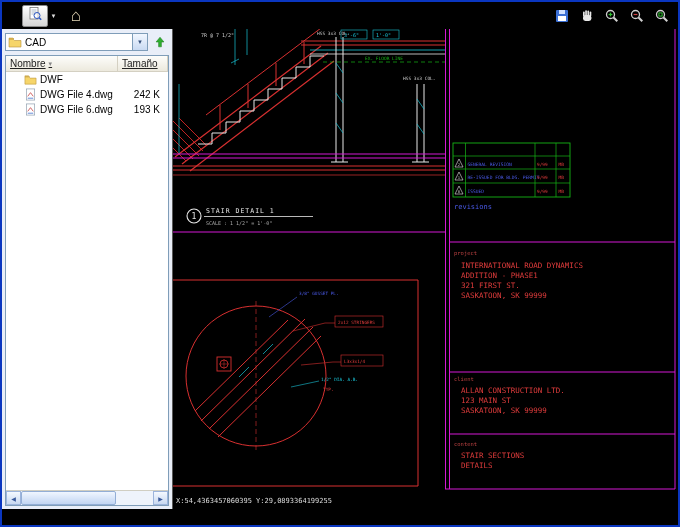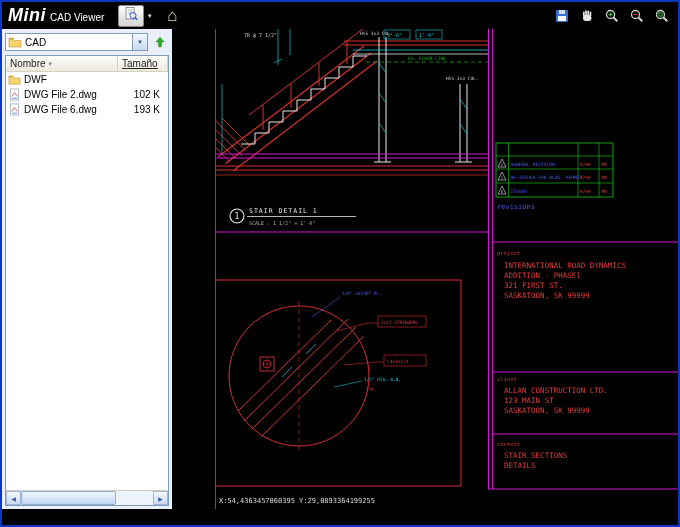--- a/index.html
+++ b/index.html
@@ -21,61 +21,57 @@
   .brand-mini{font-size:18px;font-weight:bold;font-style:italic;letter-spacing:.5px;}
   .brand-rest{font-size:10px;margin-left:4px;}
   .tb-raised{width:26px;height:22px;margin-left:14px;background:linear-gradient(180deg,#ffffff,#d4d4d4);
     border:1px solid #8a8a8a;border-radius:2px;display:flex;align-items:center;justify-content:center;}
   .tb-drop{width:11px;height:22px;display:flex;align-items:center;justify-content:center;color:#ddd;font-size:6px;}
   .tb-flat{width:22px;height:20px;display:flex;align-items:center;justify-content:center;margin-left:6px;}
   .home-glyph{font-size:17px;color:#e6d9b8;line-height:1;}
   .tb-right{margin-left:auto;display:flex;align-items:center;gap:5px;}
   .tb-icon{width:20px;height:18px;display:flex;align-items:center;justify-content:center;}
   
-  .main{display:flex;height:480px;gap:43px;}
+  .main{display:flex;height:480px;}
   .file-panel{width:170px;background:#e9eef8;display:flex;flex-direction:column;padding:3px;}
   .path-row{height:20px;display:flex;align-items:center;gap:3px;flex:none;}
   .combo{flex:1;height:18px;background:#fff;border:1px solid #7f9db9;display:flex;align-items:center;}
   .combo .val{font-size:10px;margin-left:3px;flex:1;color:#000;}
   .combo-arrow{width:15px;height:100%;border-left:1px solid #7f9db9;
     background:linear-gradient(180deg,#f2f7ff,#c9daf2);display:flex;align-items:center;justify-content:center;
     font-size:6px;color:#35507c;}
   .up-btn{width:18px;height:18px;display:flex;align-items:center;justify-content:center;}
   .file-list{flex:1;margin-top:3px;background:#fff;border:1px solid #7f9db9;display:flex;flex-direction:column;overflow:hidden;}
   .lv-header{height:16px;display:flex;flex:none;font-size:10px;color:#222;}
   .lv-h{background:linear-gradient(180deg,#fdfdfb,#ece9dd);border-right:1px solid #d4d0c2;border-bottom:1px solid #d4d0c2;
     display:flex;align-items:center;padding-left:4px;white-space:nowrap;overflow:hidden;}
-  .lv-h.name{width:112px;flex:none;}
+  .lv-h.name{width:112px;flex:none;text-decoration:underline;}
   .lv-h.size{flex:1;text-decoration:underline;}
   .sort{font-size:7px;color:#888;margin-left:3px;}
   .lv-rows{flex:1;overflow:hidden;}
-  .lv-row{height:15px;display:flex;align-items:center;font-size:10px;color:#000;padding-left:2px;}
+  .lv-row{height:15px;display:flex;align-items:center;font-size:10px;color:#000;padding-left:18px;}
   .lv-row .nm{flex:1;margin-left:3px;white-space:nowrap;overflow:hidden;}
   .lv-row .sz{width:46px;text-align:right;padding-right:8px;color:#000;flex:none;}
   .hscroll{height:15px;flex:none;border-top:1px solid #d0cec2;background:#eef3fb;display:flex;}
   .sb-btn{width:15px;height:100%;background:linear-gradient(180deg,#f5f9ff,#c8d8f0);border:1px solid #9cb4dc;
     display:flex;align-items:center;justify-content:center;font-size:6px;color:#3a5a9c;flex:none;}
   .sb-track{flex:1;position:relative;}
   .sb-thumb{position:absolute;left:0;top:0;height:100%;width:72%;
     background:linear-gradient(180deg,#f0f6ff,#c2d5f2);border:1px solid #93aed6;border-radius:2px;}
   .canvas{flex:1;position:relative;background:#000;border-left:1px solid #5a5a5a;}
   .canvas svg{position:absolute;inset:0;}
   text{font-family:"DejaVu Sans Mono",monospace;}
 </style>
 </head>
 <body>
 
 <div class="window">
 
 
   <div class="toolbar">
-    <div class="brand">
-      <span class="brand-mini">Mini</span>
-      <span class="brand-rest">CAD Viewer</span>
-    </div>
     <div class="tb-raised">
       <span>
         <svg width="16" height="16" viewBox="0 0 16 16">
           <rect x="3" y="1.5" width="8" height="11.5" fill="#fff" stroke="#777" stroke-width=".8"></rect>
           <line x1="4.5" y1="4" x2="9.5" y2="4" stroke="#9ab" stroke-width=".8"></line>
           <line x1="4.5" y1="6" x2="9.5" y2="6" stroke="#9ab" stroke-width=".8"></line>
           <line x1="4.5" y1="8" x2="9.5" y2="8" stroke="#9ab" stroke-width=".8"></line>
           <circle cx="10" cy="9.5" r="3" fill="rgba(255,255,255,.5)" stroke="#2a55c0" stroke-width="1"></circle>
           <line x1="12.2" y1="11.7" x2="14.2" y2="13.7" stroke="#2a55c0" stroke-width="1.6"></line>
         </svg>
@@ -167,22 +163,22 @@
             <span class="nm">DWF</span>
             <span class="sz"></span>
           </div>
 
           <div class="lv-row">
             <svg width="13" height="13" viewBox="0 0 14 14" style="flex:none;">
               <rect x="2.5" y="1" width="9" height="12" fill="#fff" stroke="#8899aa" stroke-width=".7"></rect>
               <path d="M4,9 L7,5 L10,9" stroke="#c33333" fill="none" stroke-width=".8"></path>
               <line x1="4" y1="11" x2="10" y2="11" stroke="#3366cc" stroke-width=".8"></line>
             </svg>
-            <span class="nm">DWG File 2.dwg</span>
-            <span class="sz">102 K</span>
+            <span class="nm">DWG File 4.dwg</span>
+            <span class="sz">242 K</span>
           </div>
 
           <div class="lv-row">
             <svg width="13" height="13" viewBox="0 0 14 14" style="flex:none;">
               <rect x="2.5" y="1" width="9" height="12" fill="#fff" stroke="#8899aa" stroke-width=".7"></rect>
               <path d="M4,9 L7,5 L10,9" stroke="#c33333" fill="none" stroke-width=".8"></path>
               <line x1="4" y1="11" x2="10" y2="11" stroke="#3366cc" stroke-width=".8"></line>
             </svg>
             <span class="nm">DWG File 6.dwg</span>
             <span class="sz">193 K</span>

